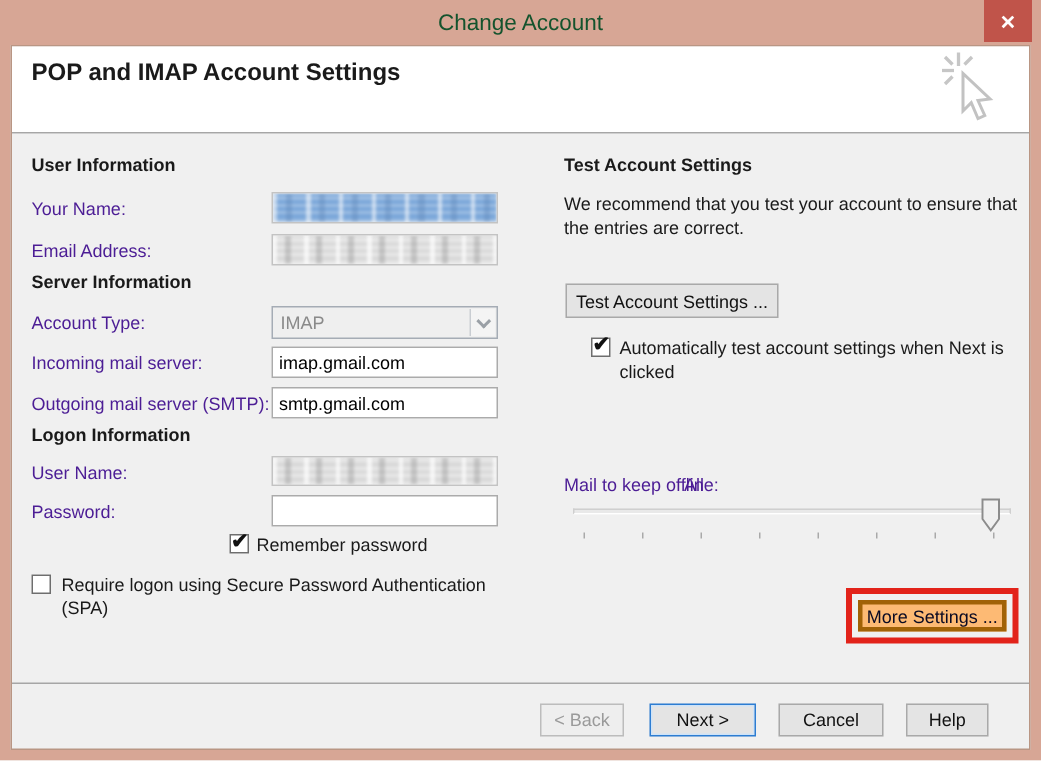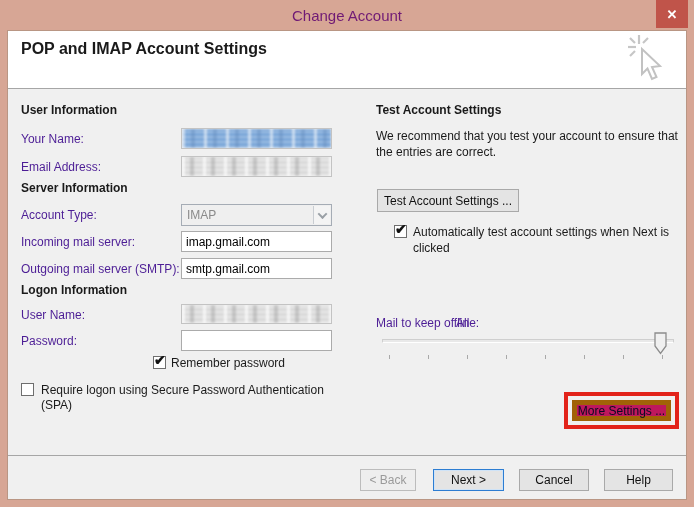--- a/index.html
+++ b/index.html
@@ -3,21 +3,21 @@
 <meta charset="utf-8">
 <style>
   * { margin:0; padding:0; box-sizing:border-box; }
   html,body { width:694px; height:507px; }
   body { font-family:"Liberation Sans", sans-serif; font-size:12px; color:#1a1a1a; }
 
   .dialog { position:relative; width:694px; height:507px; background:#d7a695; overflow:hidden; }
 
   
   .titlebar { position:absolute; left:0; top:0; width:100%; height:30px; display:flex; align-items:center; justify-content:center; }
-  .title { font-size:15px; color:#701a75; }
+  .title { font-size:15px; color:#14532d; }
   .close-btn { position:absolute; right:6px; top:0; width:32px; height:28px; background:#c0544a; color:#fff; display:flex; align-items:center; justify-content:center; font-size:13px; font-weight:bold; cursor:default; }
 
   
   .content { position:absolute; left:7px; top:30px; width:680px; height:470px; background:#f0f0f0; border:1px solid #b99684; }
 
   .header { position:absolute; left:0; top:0; width:678px; height:58px; background:#ffffff; border-bottom:1px solid #a6a6a6; }
   .header h1 { position:absolute; left:13px; top:9px; font-size:16px; font-weight:bold; }
   .header .sub { position:absolute; left:31px; top:27px; font-size:12px; color:#222; }
   .cursor-art { position:absolute; right:12px; top:3px; }
 
@@ -50,21 +50,21 @@
   .btn:disabled, .btn.disabled { color:#9a9a9a; border-color:#bcbcbc; background:#eeeeee; }
 
   .para { position:absolute; line-height:1.35; color:#1a1a1a; }
 
   
   .slider-track { position:absolute; height:4px; background:#e9e9e9; border:1px solid #cfcfcf; border-bottom-color:#fff; }
   .tick { position:absolute; width:1px; height:4px; background:#a9a9a9; }
   .slider-thumb { position:absolute; }
 
   .highlight-rect { position:absolute; border:4px solid #e2231a; }
-  .more-btn { position:absolute; left:4px; top:4px; right:4px; bottom:4px; width:auto; background:#be185d; border:5px solid #a16207; color:#0a0a23; }
+  .more-btn { position:absolute; left:4px; top:4px; right:4px; bottom:4px; width:auto; background:#fdba74; border:3px solid #a16207; color:#0a0a23; }
 
   .footer-sep { position:absolute; left:0; right:0; height:1px; background:#a6a6a6; }
 </style>
 </head>
 <body>
 
 <div class="dialog">
 
   <div class="titlebar">
     <span class="title">Change Account</span>
@@ -164,16 +164,16 @@
 
     <div class="highlight-rect" style="left:556px; top:361px; width:115px; height:37px;">
       <button class="btn more-btn">More Settings ...</button>
     </div>
 
     <div class="footer-sep" style="top:424px;"></div>
 
     <button class="btn disabled" style="left:352px; top:438px; width:56px; height:22px;">&lt; Back</button>
     <button class="btn default-btn" style="left:425px; top:438px; width:71px; height:22px;">Next &gt;</button>
     <button class="btn" style="left:511px; top:438px; width:70px; height:22px;">Cancel</button>
-    <button class="btn" style="left:596px; top:438px; width:69px; height:22px;">Help</button>
+    <button class="btn" style="left:596px; top:438px; width:55px; height:22px;">Help</button>
 
   </div>
 </div>
 
 </body></html>

